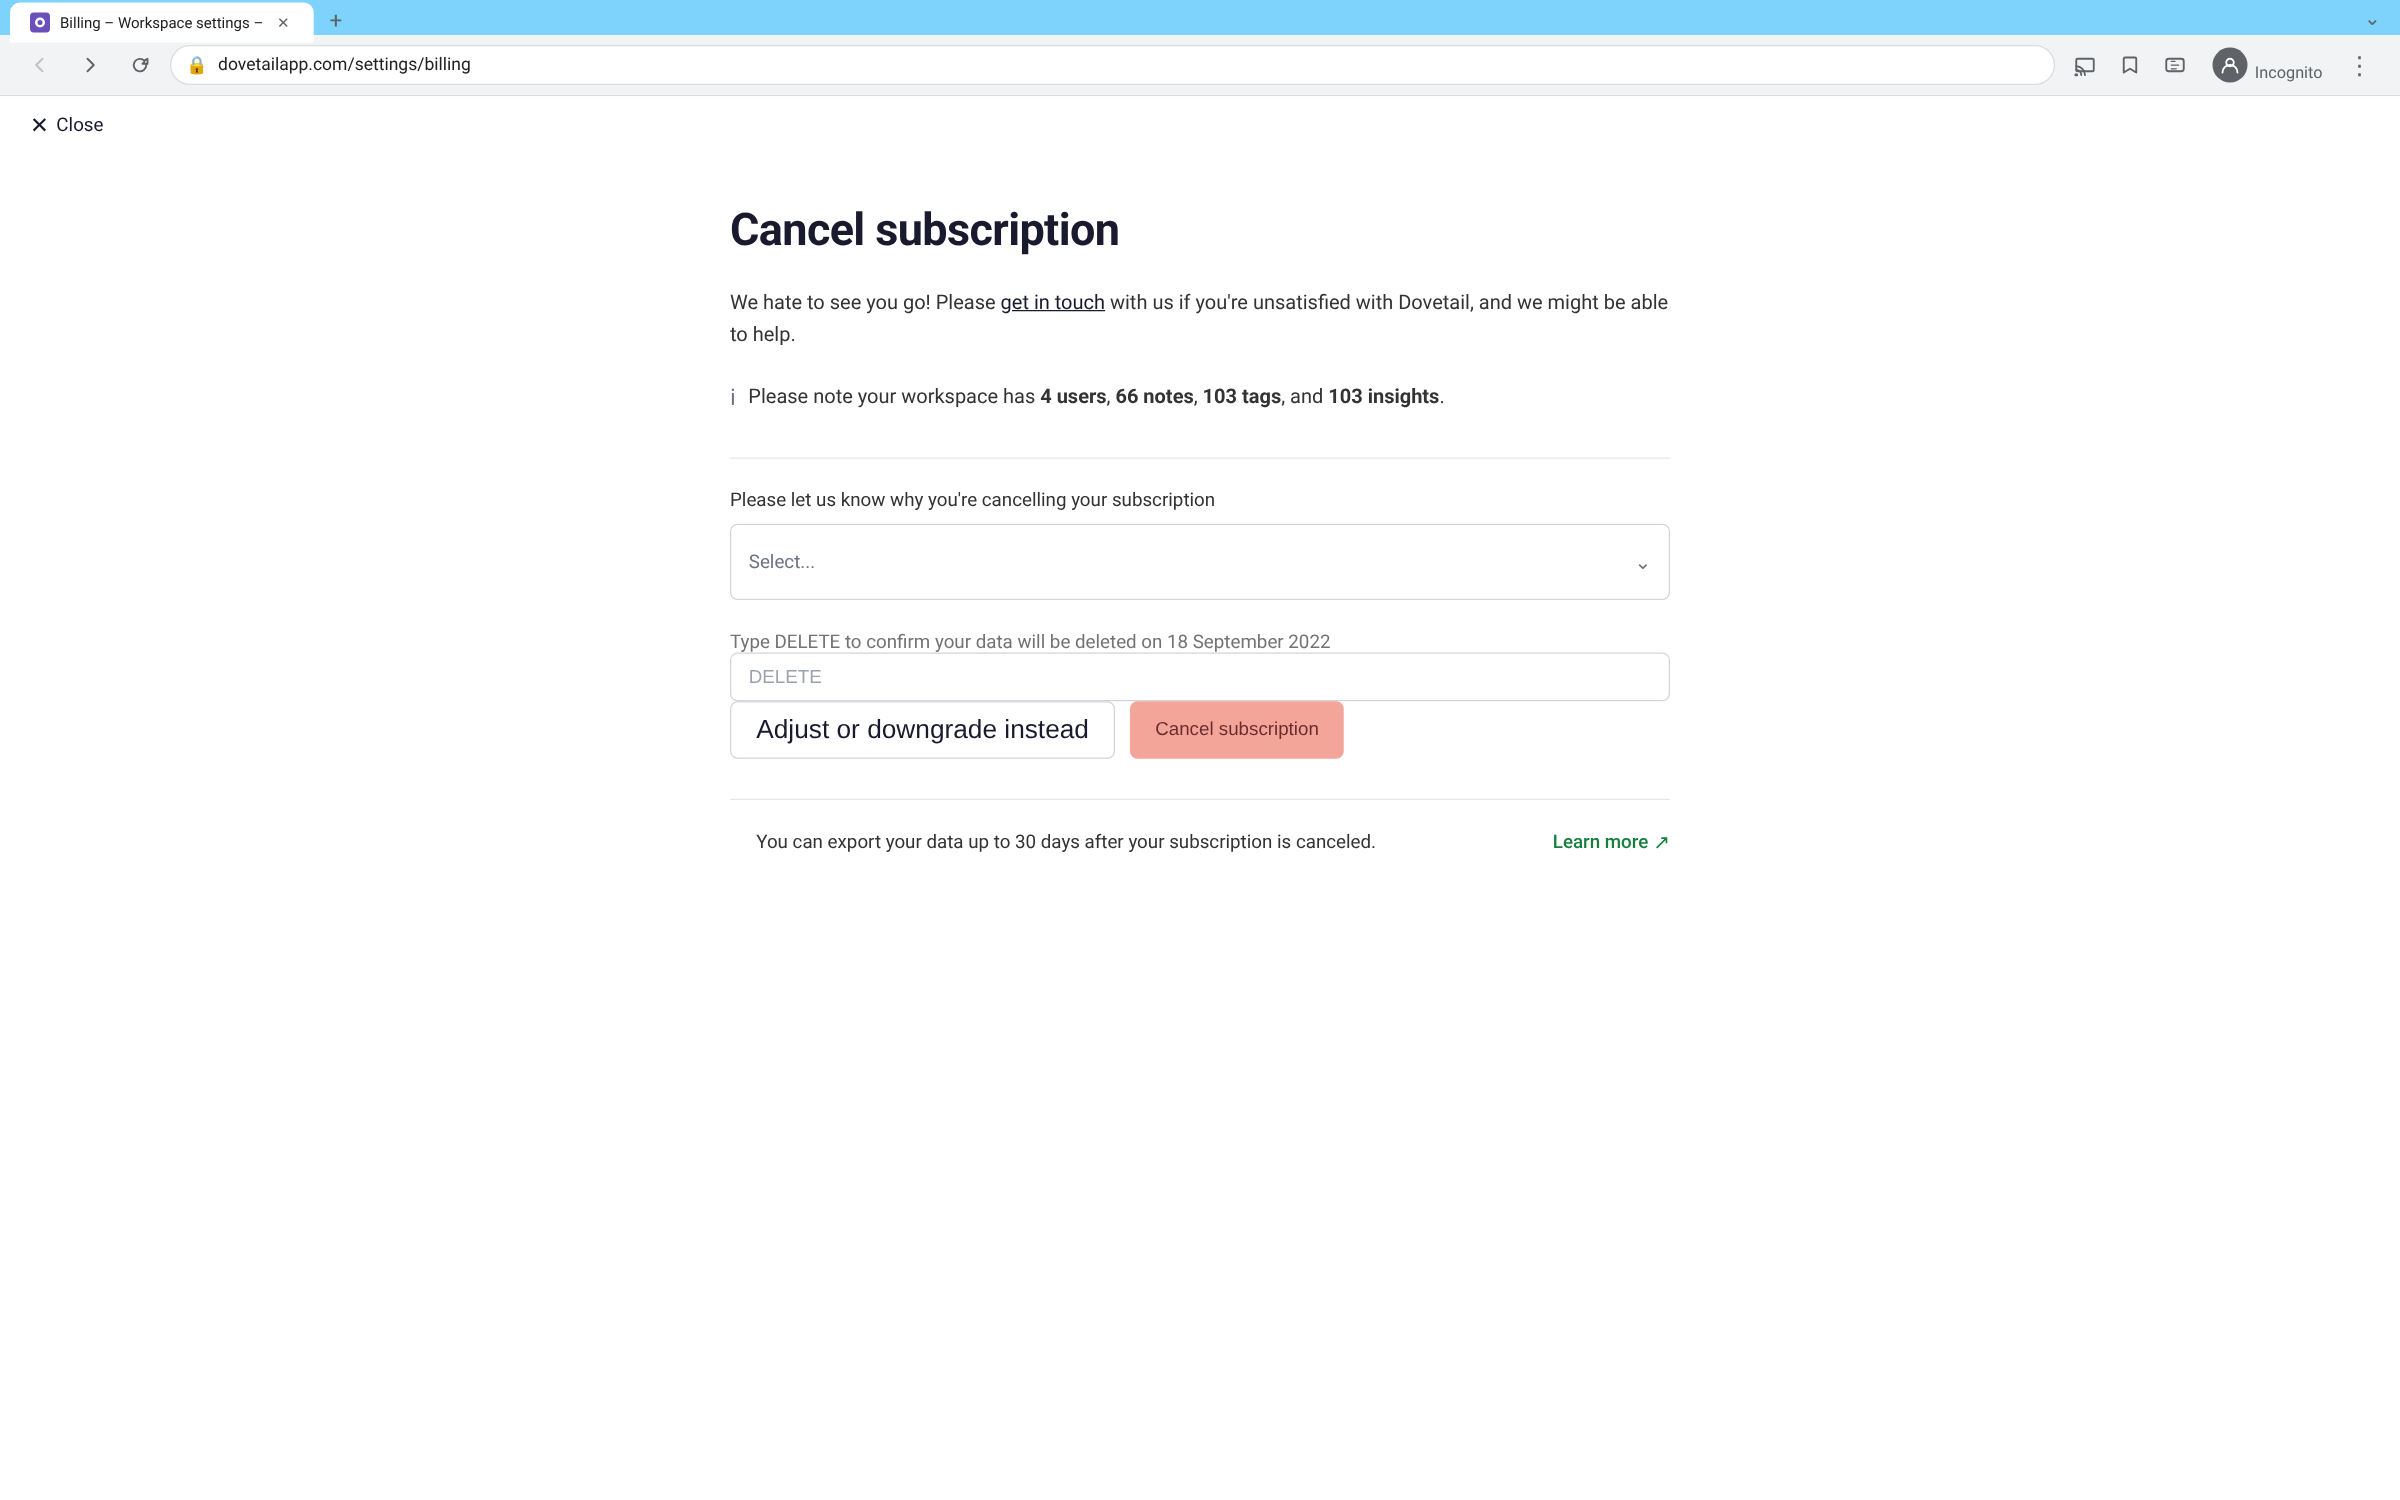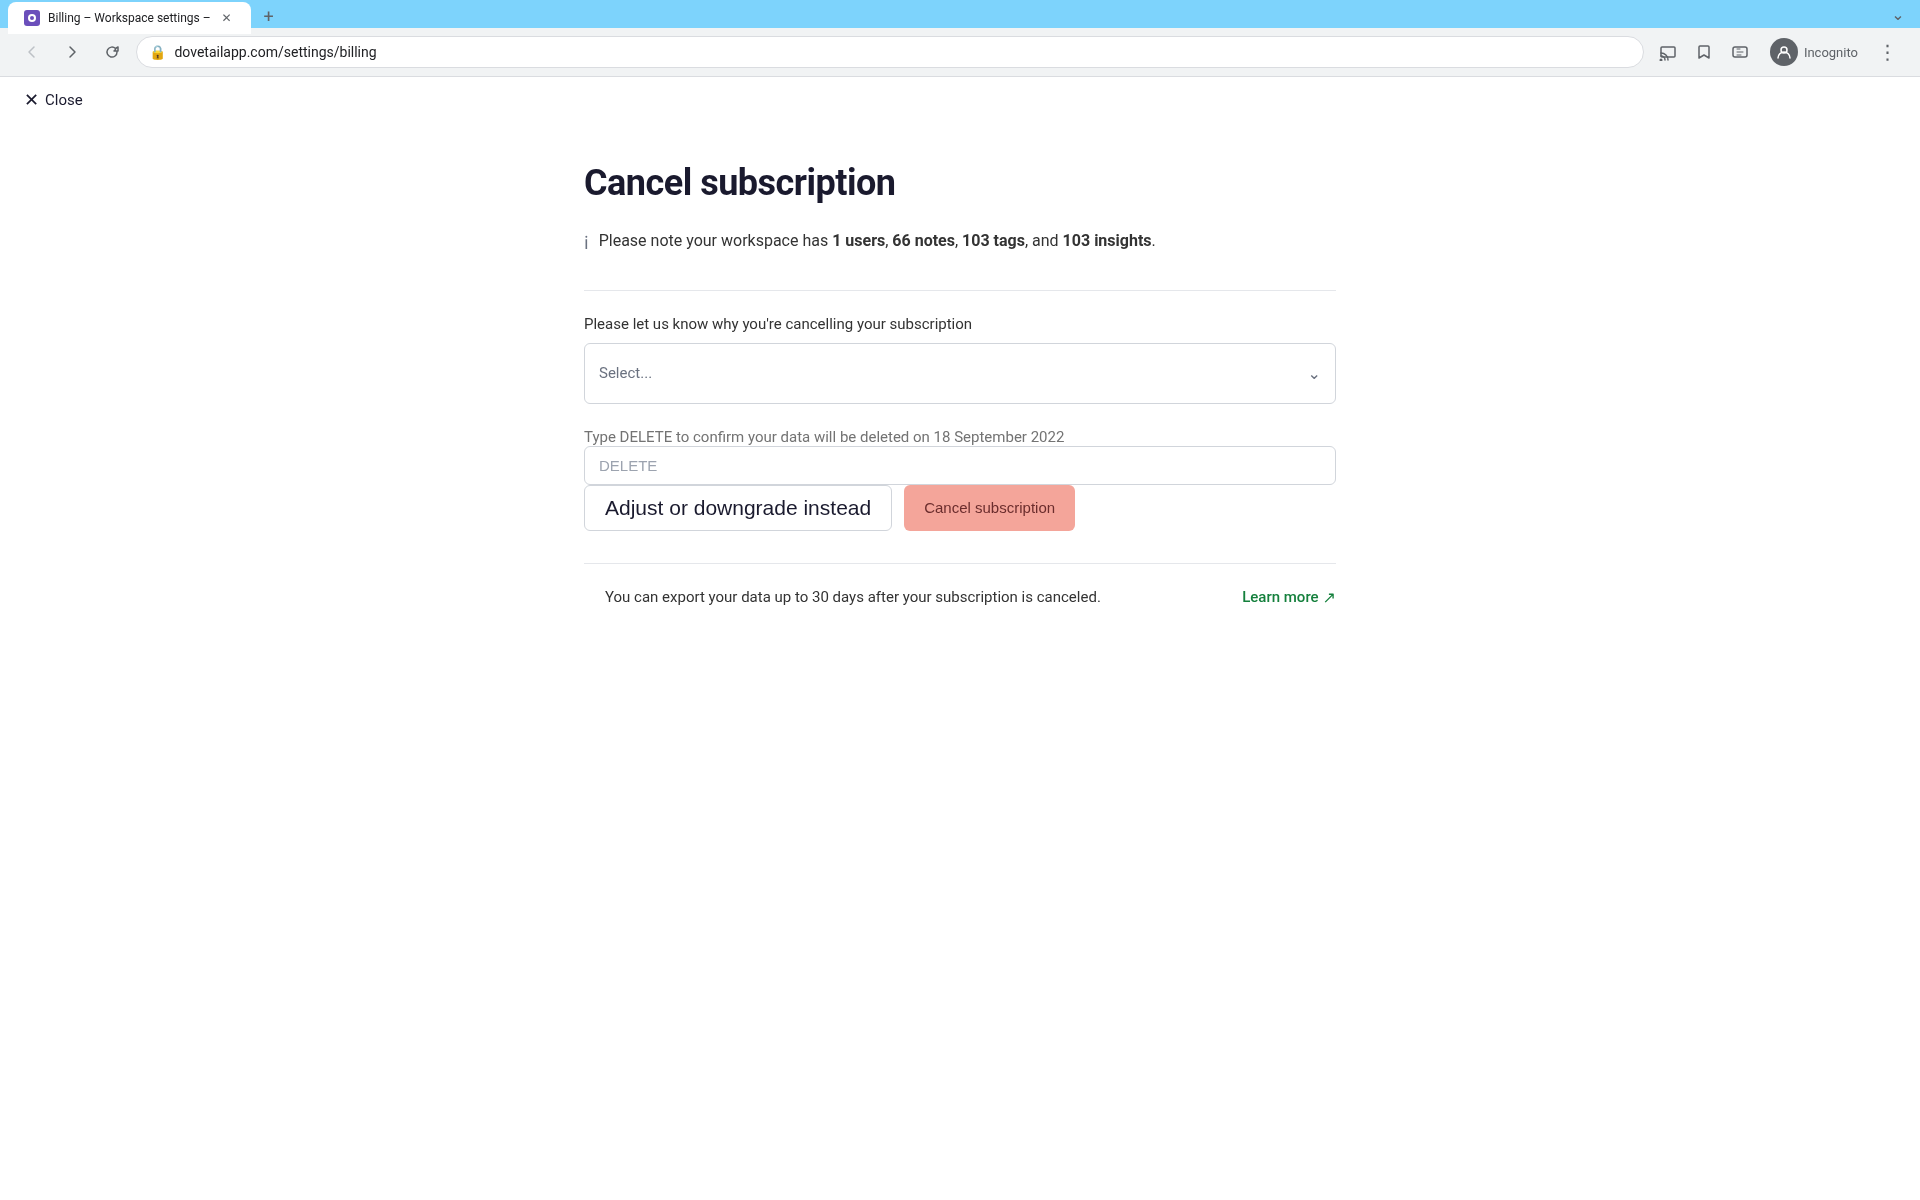--- a/index.html
+++ b/index.html
@@ -176,21 +176,21 @@
       display: flex;
       align-items: center;
       justify-content: center;
       font-size: 16px;
       color: #5f6368;
       cursor: pointer;
     }
 
     .incognito-badge {
       display: flex;
-      align-items: center;
+      align-items: flex-end;
       gap: 6px;
       padding: 4px 10px;
       border-radius: 16px;
       font-size: 13px;
       color: #5f6368;
     }
 
     .incognito-icon {
       width: 28px;
       height: 28px;
@@ -471,25 +471,28 @@
     <a class="close-btn">
       <span class="close-x">✕</span>
       <span>Close</span>
     </a>
   </div>
 
   <div class="main-content">
 
     <h1 class="page-title">Cancel subscription</h1>
 
+    <p class="intro-text">
+      <span>We hate to see you go! Please </span><a class="intro-link">get in touch</a><span> with us if you're unsatisfied with Dovetail, and we might be able to help.</span>
+    </p>
 
     <div class="info-box">
       <span class="info-icon">ℹ</span>
       <span>
-        <span>Please note your workspace has </span><strong>1 users</strong><span>, </span><strong>66 notes</strong><span>, </span><strong>103 tags</strong><span>, and </span><strong>103 insights</strong><span>.</span>
+        <span>Please note your workspace has </span><strong>4 users</strong><span>, </span><strong>66 notes</strong><span>, </span><strong>103 tags</strong><span>, and </span><strong>103 insights</strong><span>.</span>
       </span>
     </div>
 
     <hr class="divider">
 
     <p class="section-label">Please let us know why you're cancelling your subscription</p>
 
     <div class="select-dropdown">
       <span>Select...</span>
       <span class="chevron-icon">⌄</span>

